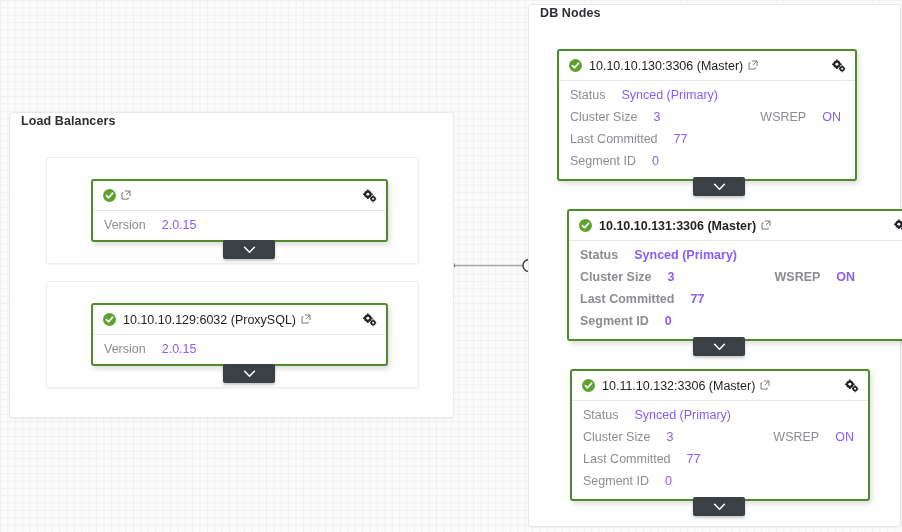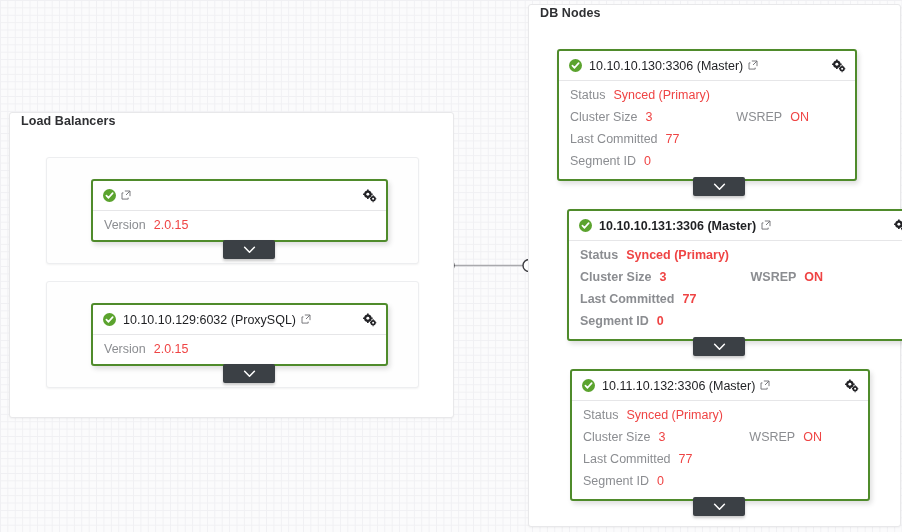--- a/index.html
+++ b/index.html
@@ -87,26 +87,27 @@
   }
   .node-body {
     padding: 7px 10px 8px 11px;
   }
   .kv {
     display: flex;
     align-items: baseline;
     height: 22px;
     font-size: 12.5px;
     white-space: nowrap;
+    gap: 8px;
   }
   .kv .k {
     color: #8b8d91;
   }
   .kv .v {
-    color: #ef4444;
+    color: #8b5cf6;
     margin-left: 8px;
   }
   .kv .spacer {
     flex: 0 0 auto;
   }
 
   
   .ico {
     display: inline-flex;
     align-items: center;

